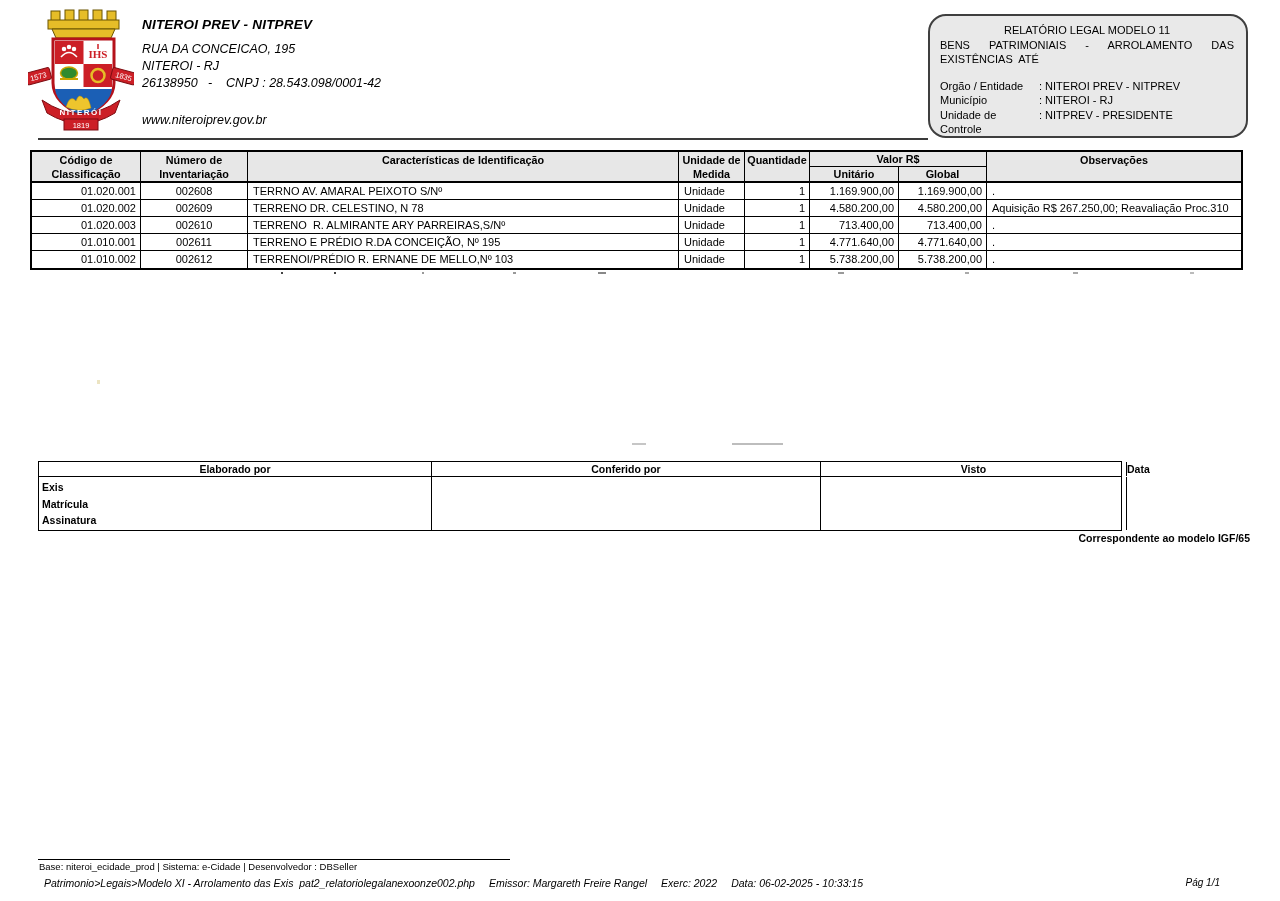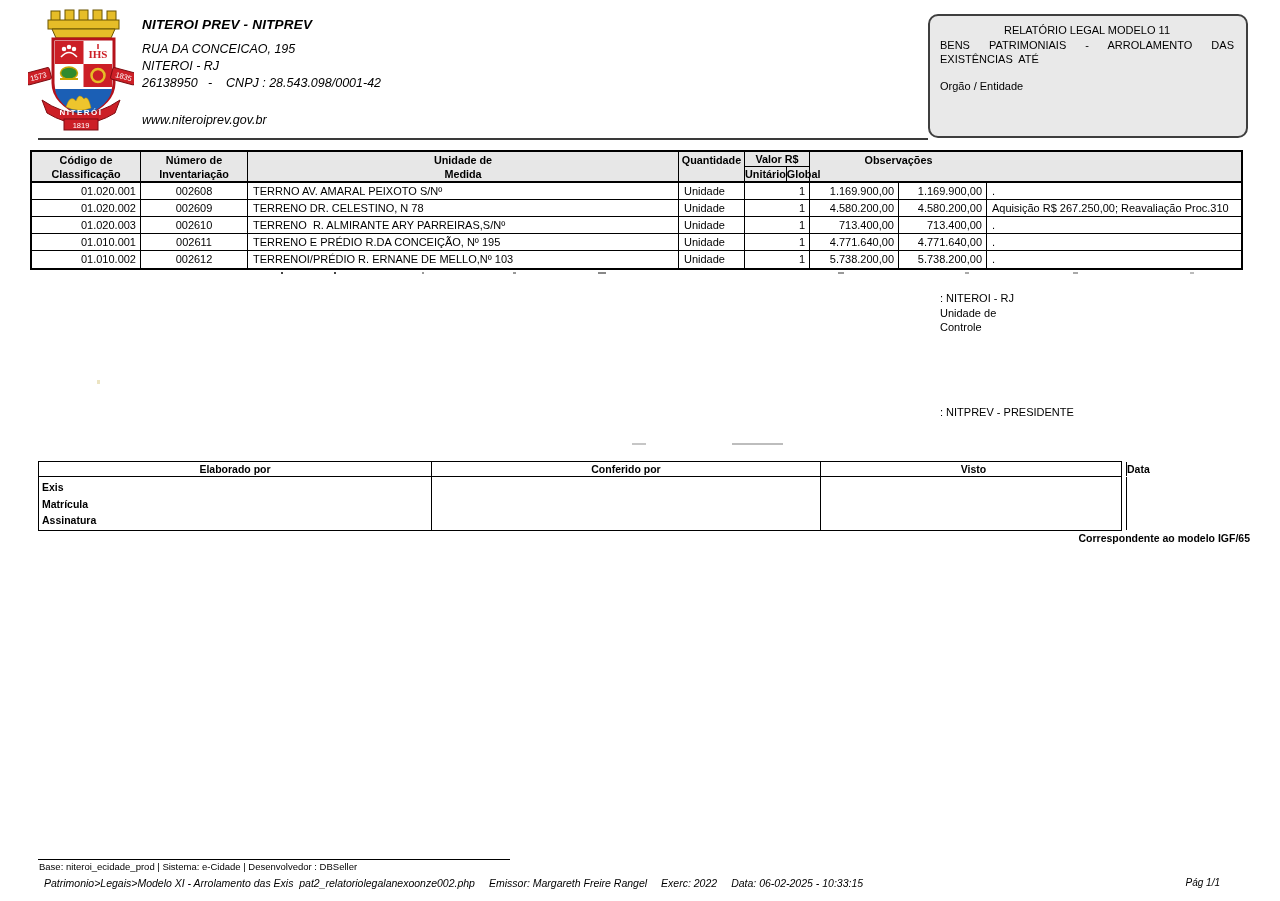--- a/index.html
+++ b/index.html
@@ -9,26 +9,26 @@
 
   
   .logo { position:absolute; left:28px; top:8px; width:106px; height:127px; }
   .org-block { position:absolute; left:142px; top:17px; width:420px; }
   .org-name { font-size:13.5px; font-weight:bold; font-style:italic; letter-spacing:.2px; margin-bottom:9px; }
   .org-line { font-size:12.5px; font-style:italic; line-height:17px; white-space:pre; }
   .org-site { font-size:12.5px; font-style:italic; margin-top:21px; }
   .header-rule { position:absolute; left:38px; top:138px; width:890px; height:2px; background:#3a3a3a; }
 
   .report-box { position:absolute; left:928px; top:14px; width:320px; height:124px; background:#e9e9e9;
-                border:2px solid #3f3f3f; border-radius:10px; padding:7px 12px 0 10px; font-size:11px; line-height:14.5px; }
+                border:2px solid #3f3f3f; border-radius:18px; padding:7px 12px 0 10px; font-size:11px; line-height:14.5px; }
   .rb-title { text-align:center; }
   .rb-sub1  { text-align:justify; text-align-last:justify; }
   .rb-sub2  { white-space:pre; }
   .rb-fields { margin-top:12px; }
-  .rb-row { display:flex;flex-direction:column; }
+  .rb-row { display:flex; }
   .rb-label { display:inline-block; width:99px; flex:0 0 99px; }
   .rb-value { white-space:pre; }
 
   
   .assets-table { position:absolute; left:30px; top:150px; width:1213px; border:2px solid #000; background:#fff; }
   .at-header { display:grid; grid-template-columns:109px 107px 431px 66px 65px 177px 1fr;
                background:#e7e7e7; border-bottom:2px solid #000; height:31px;
                font-size:10.8px; font-weight:bold; text-align:center; }
   .at-h { border-right:1px solid #000; padding-top:1px; line-height:14px; }
   .at-h:last-child { border-right:none; }
@@ -156,20 +156,23 @@
     <div class="at-header">
       <div class="at-h">
         <div>Código de</div>
         <div>Classificação</div>
       </div>
       <div class="at-h">
         <div>Número de</div>
         <div>Inventariação</div>
       </div>
       <div class="at-h">
+        <div>Características de Identificação</div>
+      </div>
+      <div class="at-h">
         <div>Unidade de</div>
         <div>Medida</div>
       </div>
       <div class="at-h">
         <div>Quantidade</div>
       </div>
       <div class="at-h" style="padding-top:0;">
         <div class="vg-top">Valor R$</div>
         <div class="vg-bottom">
           <div class="vg-unit">Unitário</div>

